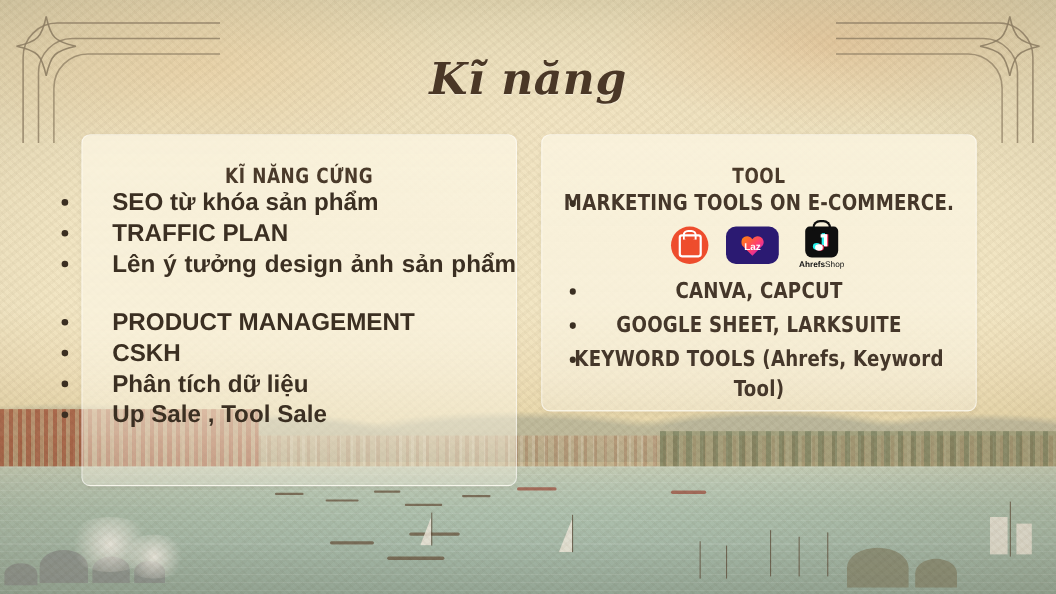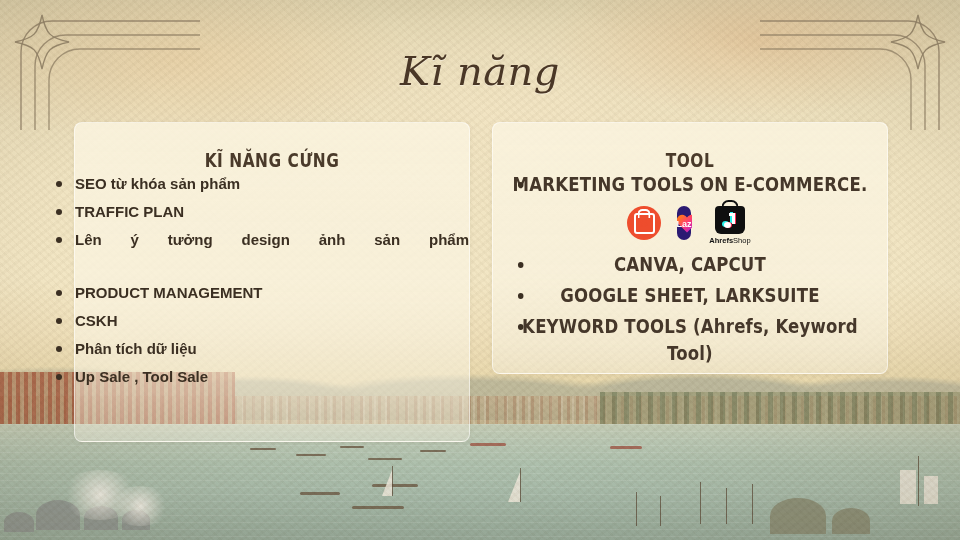--- a/index.html
+++ b/index.html
@@ -106,21 +106,21 @@
   .ornament { position: absolute; top: 0; width: 200px; height: 130px; }
   .orn-left  { left: 0; }
   .orn-right { right: 0; transform: scaleX(-1); }
 
   
   .title {
     position: absolute; left: 0; right: 0; top: 48px;
     text-align: center;
     font-family: "DejaVu Serif", serif;
     font-style: italic;
-    font-weight: 400;
+    font-weight: 700;
     font-size: 40px;
     letter-spacing: .5px;
     color: #4a3726;
     text-shadow: 0 1px 0 rgba(255,255,255,.35);
   }
 
   
   .card {
     position: absolute;
     border-radius: 8px;
@@ -157,24 +157,25 @@
   
   ul.list { list-style: none; margin: 0; padding: 0; }
   .list-left {
     margin: 18px 0 0 0;
     padding: 0 22px 0 42px;
   }
   .list-left li {
     position: relative;
     color: #3b2f22;
     font-weight: 700;
-    font-size: 15px;
+    font-size: 22px;
     line-height: 25px;
     margin-bottom: 3px;
     text-align: left;
+    padding-left: 27px;
   }
   .list-left li.justify { text-align: justify; }
   .list-left li.justify::after { content: ""; display: inline-block; width: 100%; }
   .list-left li::before {
     content: "";
     position: absolute;
     left: -19px; top: 10px;
     width: 6px; height: 6px;
     border-radius: 50%;
     background: #3b2f22;
@@ -236,21 +237,21 @@
     border-radius: 5px 5px 0 0;
   }
   .shopee-s {
     font-family: "DejaVu Serif", serif;
     font-weight: 700; font-size: 11px;
     color: #ee4d2d;
     line-height: 1;
   }
 
   .logo-lazada {
-    width: 14px; height: 34px; border-radius: 9px;
+    width: 48px; height: 34px; border-radius: 9px;
     background: #2b1a72;
     display: flex; align-items: center; justify-content: center;
   }
   .laz-heart {
     position: relative;
     width: 21px; height: 19px;
     display: flex; align-items: center; justify-content: center;
   }
   .laz-heart .h {
     position: absolute; inset: 0;

